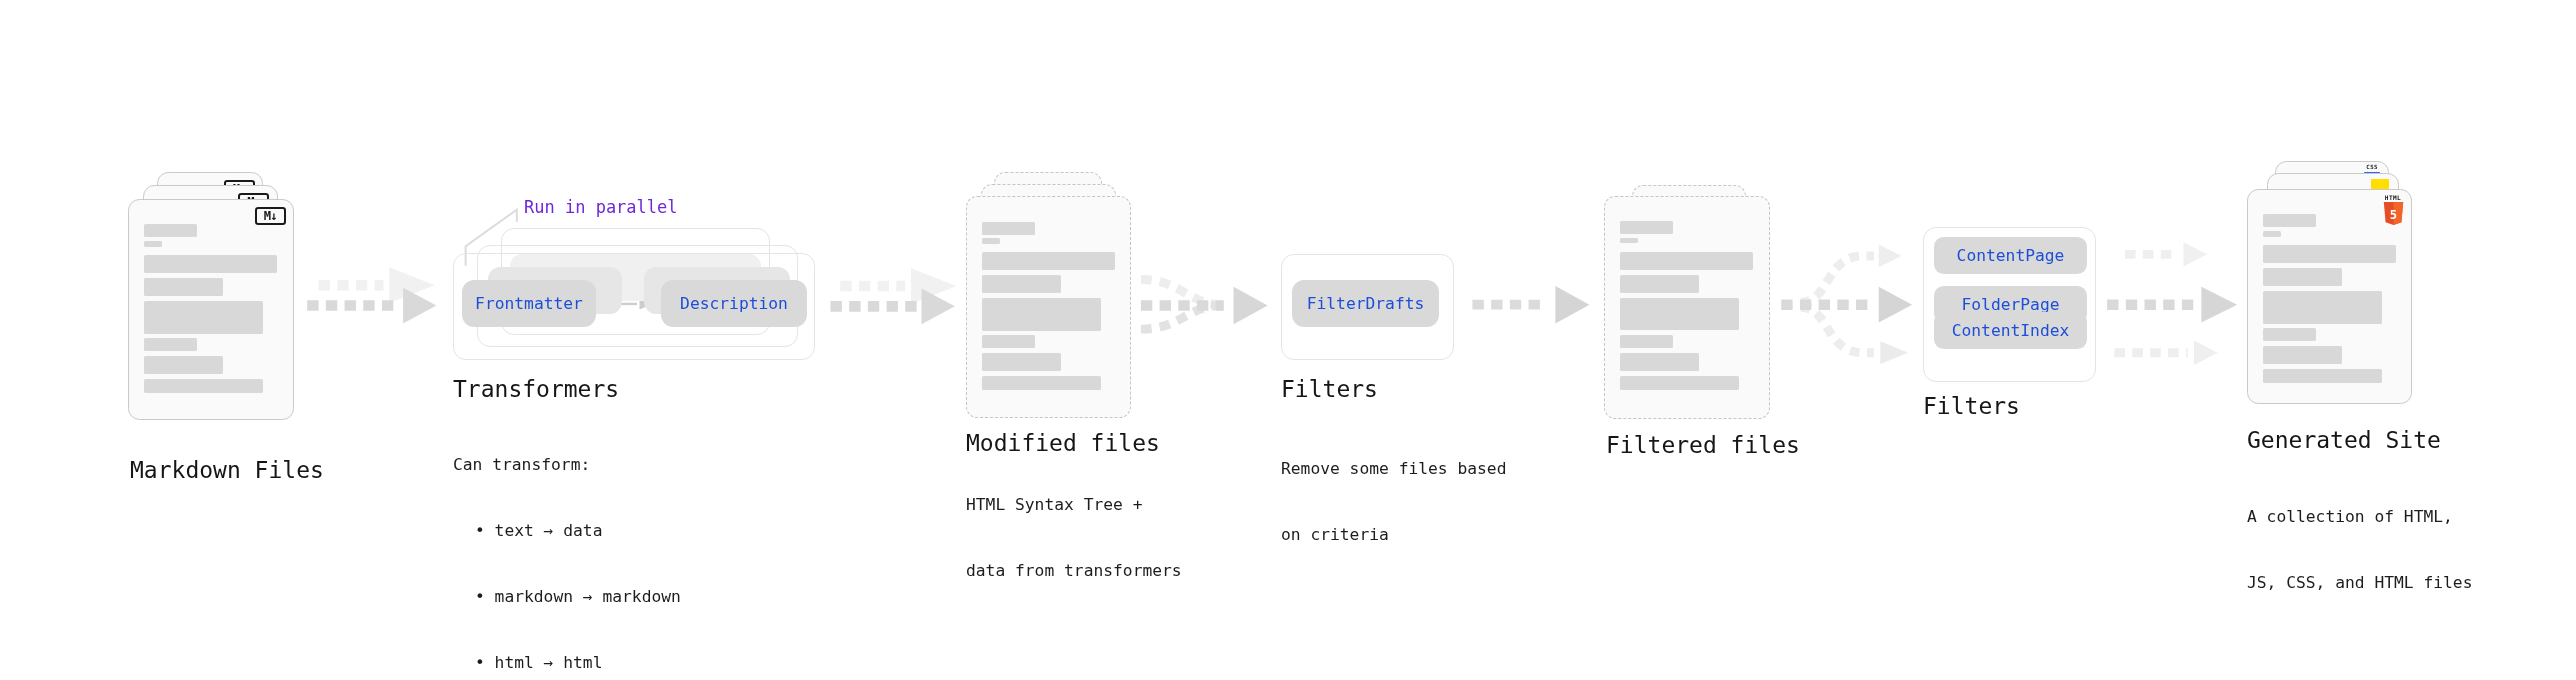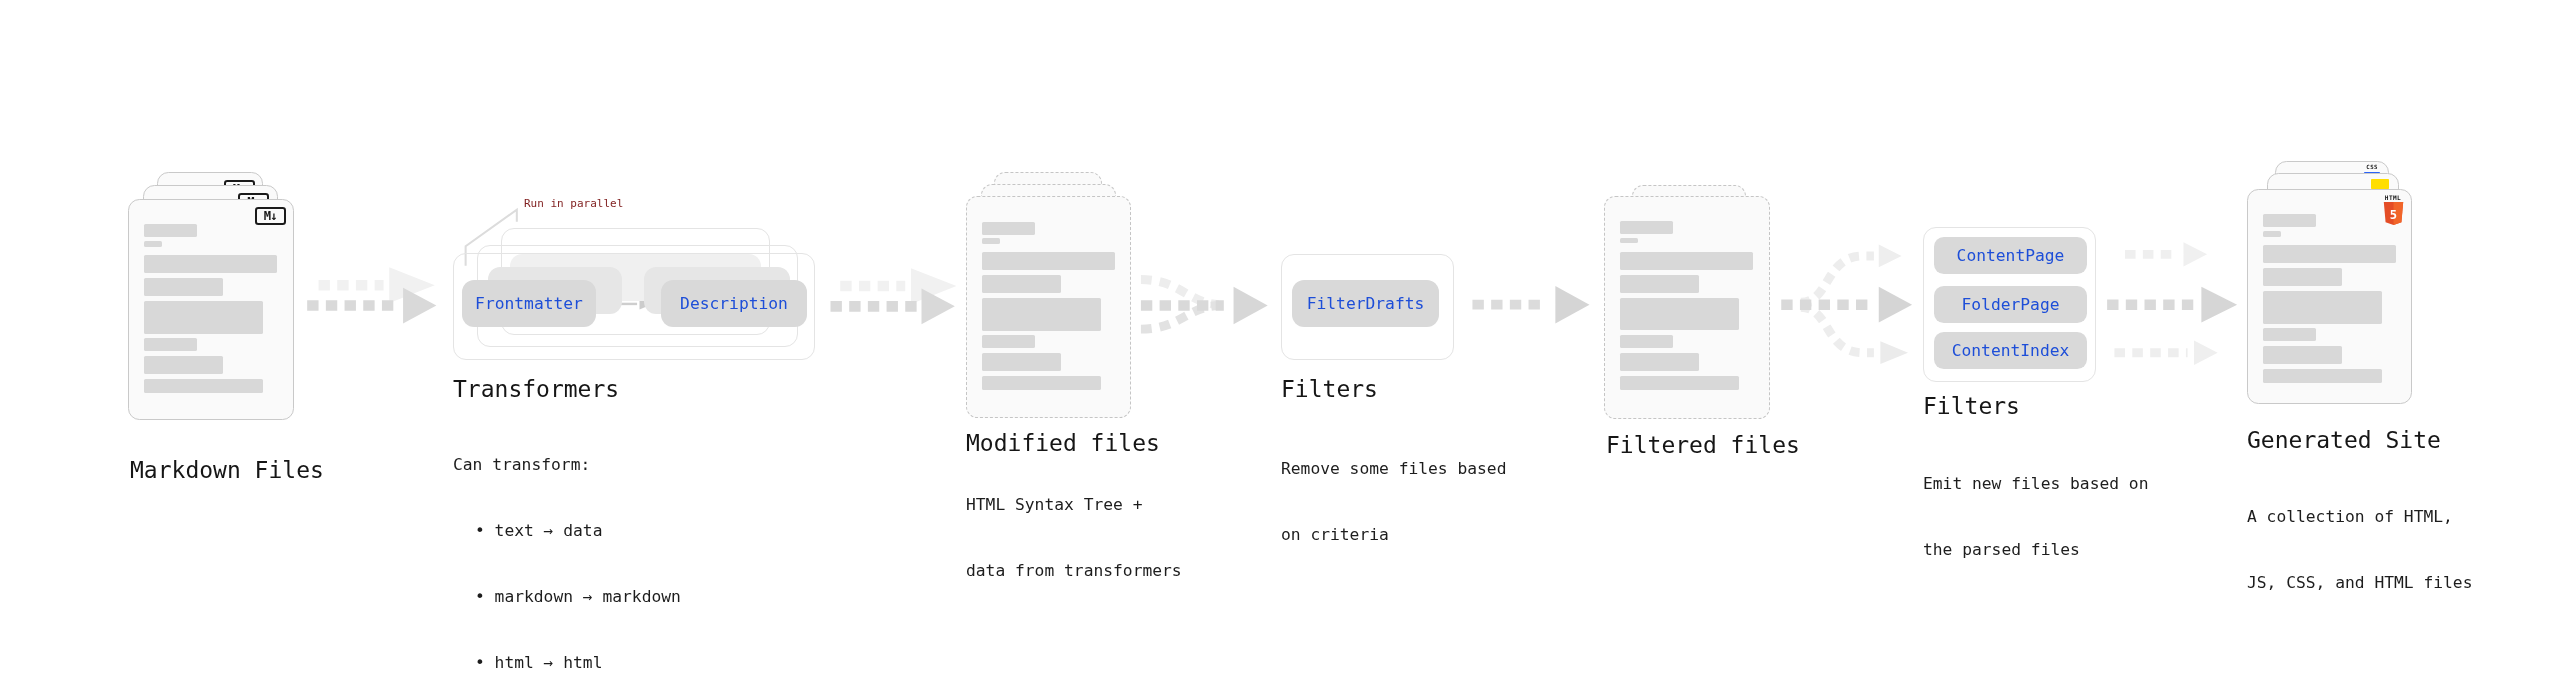--- a/index.html
+++ b/index.html
@@ -1,21 +1,21 @@
 <!DOCTYPE html>
 <html style="font-size:13px"><head>
 <meta charset="utf-8">
 <style>
   html,body{margin:0;padding:0;background:#fff;}
   #canvas{position:relative;width:2576px;height:681px;background:#ffffff;overflow:hidden;
           font-family:"DejaVu Sans Mono","Liberation Mono",monospace;}
   #arrows{position:absolute;left:0;top:0;pointer-events:none;}
   .h1{position:absolute;font-size:23px;line-height:28px;color:#161616;font-weight:500;white-space:pre;}
   .body-text{position:absolute;font-size:16.3px;line-height:22px;color:#1d1d1d;white-space:pre;}
-  .annotation{position:absolute;font-size:11px;color:#7f1d1d;white-space:pre;}
+  .annotation{position:absolute;font-size:17px;color:#6d28d9;white-space:pre;}
   .stack{position:absolute;}
   .page{position:absolute;background:#fafafa;border:1.6px solid #c9c9c9;border-radius:11.4px;box-sizing:border-box;}
   .page.dashed{border:1.6px dashed #c5c5c5;}
   .bar{position:absolute;background:#d8d8d8;border-radius:1.6px;}
   .md-badge{position:absolute;right:7.3px;top:6.5px;width:31px;height:18.7px;border:2px solid #1a1a1a;
             border-radius:3.3px;background:#fafafa;color:#1a1a1a;font-weight:bold;font-size:12.2px;
             line-height:14px;text-align:center;letter-spacing:-0.8px;box-sizing:border-box;}
   .container-box{position:absolute;border:1.6px solid #e4e4e4;border-radius:13px;box-sizing:border-box;}
   .pill{position:absolute;background:#d9d9d9;border-radius:12.2px;display:flex;align-items:center;
         justify-content:center;font-size:16.3px;color:#1d4ed8;box-sizing:border-box;}
@@ -174,26 +174,22 @@
         <div class="bar" style="left: 14.6px; top: 138px; width: 53px; height: 13px;"></div>
         <div class="bar" style="left: 14.6px; top: 156px; width: 79px; height: 18px;"></div>
         <div class="bar" style="left: 14.6px; top: 179px; width: 119px; height: 14px;"></div>
       </div>
   </div>
   <div class="h1" style="left:1606px;top:431px;">Filtered files</div>
 
   <div class="container-box" style="left:1923px;top:227px;width:173px;height:155px;"></div>
   <div class="pill small" style="left:1934px;top:237px;width:153px;height:37px;">ContentPage</div>
   <div class="pill small" style="left:1934px;top:286px;width:153px;height:37px;">FolderPage</div>
-  <div class="pill small" style="left:1934px;top:332px;width:153px;height:37px;">ContentIndex</div>
+  <div class="pill small" style="left:1934px;top:312px;width:153px;height:37px;">ContentIndex</div>
   <div class="h1" style="left:1923px;top:392px;">Filters</div>
-  <div class="body-text" style="left:1923px;top:429px;">
-    <div>Emit new files based on</div>
-    <div>the parsed files</div>
-  </div>
 
   <div class="stack" style="left:2247px;top:161px;width:175px;height:260px;">
     <div class="page" style="left:28.4px;top:0;width:114px;height:219px;">
       <div class="css-badge">
         <div class="css-txt">CSS</div>
         <div class="css-bar"></div>
       </div>
     </div>
     <div class="page" style="left:19.5px;top:12.2px;width:132px;height:219px;">
       <div class="js-badge"></div>

